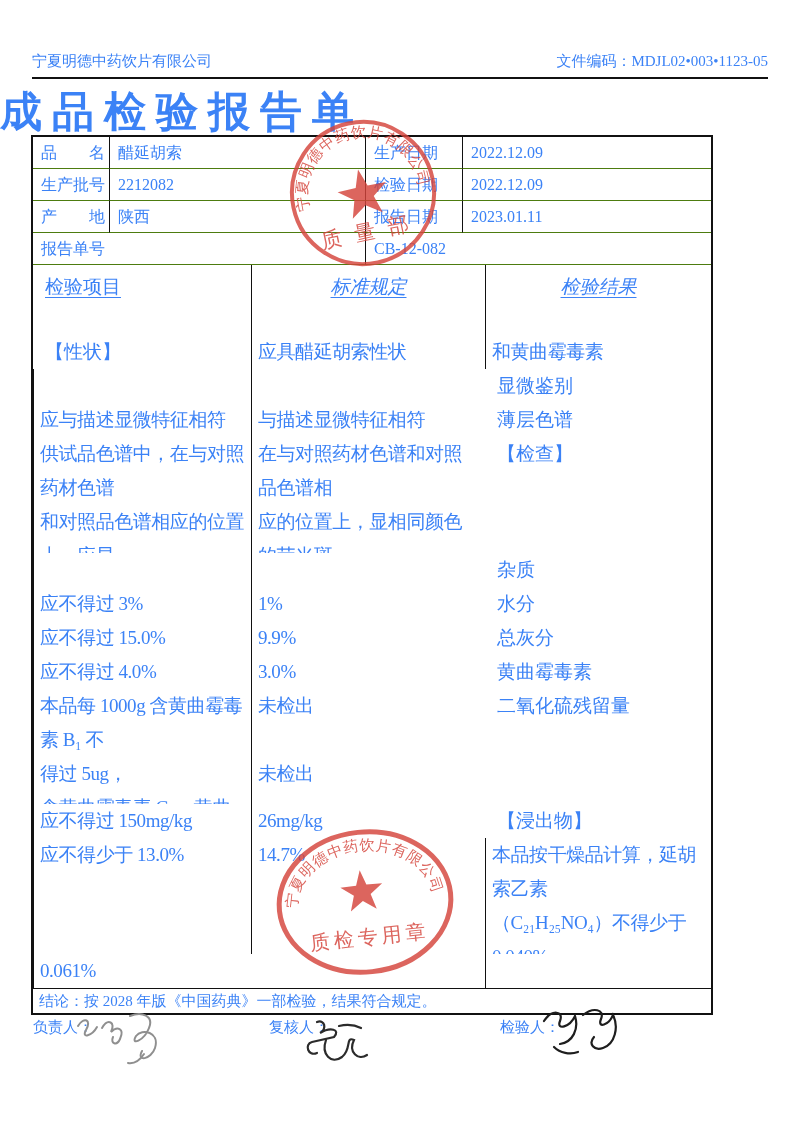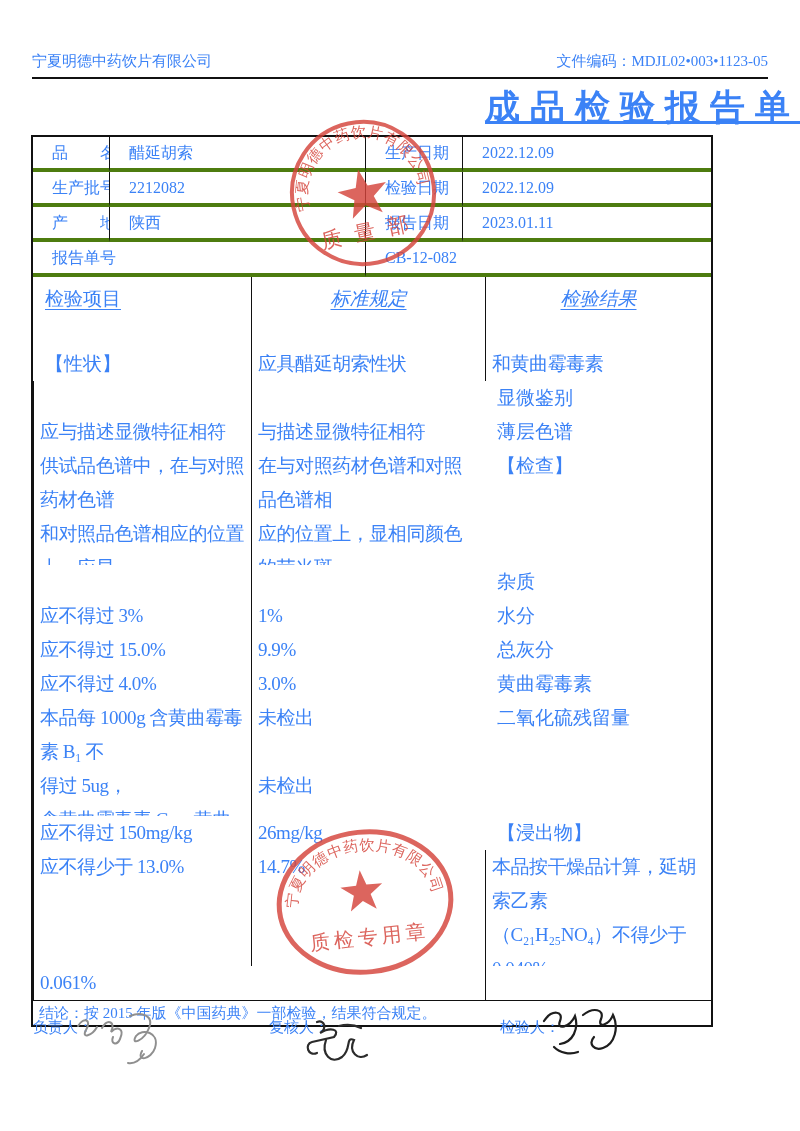--- a/index.html
+++ b/index.html
@@ -8,30 +8,30 @@
     background:#ffffff; overflow:hidden;
     font-family:"Liberation Serif","DejaVu Serif",serif;
     color:#3b82f6;
   }
   
   .hdr-row { position:absolute; left:32px; right:32px; top:52px;
     display:flex; justify-content:space-between; font-size:15px; }
   .hdr-rule { position:absolute; left:32px; right:32px; top:77px;
     border-top:2px solid #111; }
   .doc-title { position:absolute; left:0; top:84px; width:100%;
-    text-align:right; font-size:35px; font-weight:bold; letter-spacing:10px;text-decoration:underline; }
+    text-align:left; font-size:42px; font-weight:bold; letter-spacing:10px; }
 
   
   .doc-table { position:absolute; left:31px; top:135px; width:682px;
     border:2px solid #111; box-sizing:border-box; background:transparent; }
 
   
   .info-grid { display:grid; grid-template-columns:76px 256px 97px 1fr; font-size:16px; }
-  .ig-cell { height:31px; line-height:31px; border-bottom:4px solid #4d7c0f;
-    padding-left:19px; overflow:hidden; white-space:nowrap; }
+  .ig-cell { height:31px; line-height:31px; border-bottom:1px solid #4d7c0f;
+    padding-left:8px; overflow:hidden; white-space:nowrap; }
   .bl { border-left:1px solid #111; }
   .span2 { grid-column:span 2; }
 
   
   .main-grid { display:grid; grid-template-columns:218px 234px 1fr;
     grid-template-rows:44px 26px repeat(12,auto) 1fr; height:723px;
     font-size:19px; }
   .mg-cell { line-height:34px; white-space:pre-line; overflow:hidden;
     padding:0 6px; letter-spacing:-0.45px; }
   .mg-item { padding-left:12px; padding-right:4px; letter-spacing:0; }
@@ -153,21 +153,21 @@
 
       <div class="mg-cell bl">本品按干燥品计算，延胡索乙素
 （C₂₁H₂₅NO₄）不得少于 0.040%</div>
       <div class="mg-cell bl">0.061%</div>
 
       <div class="mg-cell"></div>
       <div class="mg-cell bl"></div>
       <div class="mg-cell bl"></div>
     </div>
 
-    <div class="conclusion">结论：按 2015 年版《中国药典》一部检验，结果符合规定。</div>
+    <div class="conclusion">结论：按 2028 年版《中国药典》一部检验，结果符合规定。</div>
   </div>
 
   <span class="sig-label l1">负责人：</span>
   <span class="sig-label l2">复核人：</span>
   <span class="sig-label l3">检验人：</span>
 
   <svg class="sig-svg sig1" width="100" height="62" viewBox="0 0 100 62">
     <g fill="none" stroke="#8f8f8f" stroke-width="2" stroke-linecap="round">
       <path d="M8,20 C14,10 22,14 16,24 C11,33 22,30 27,21"></path>
       <path d="M32,22 C38,12 46,16 41,26 C47,20 55,22 50,33 C47,40 40,38 43,31"></path>

